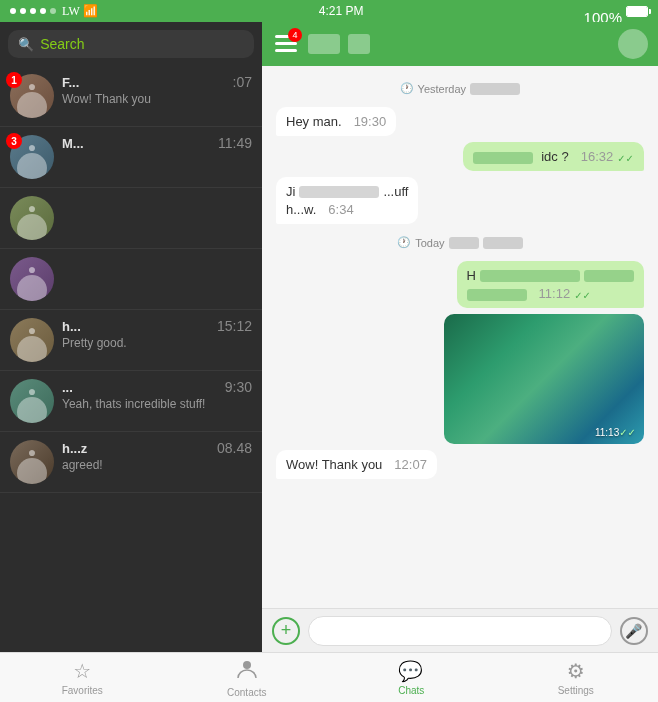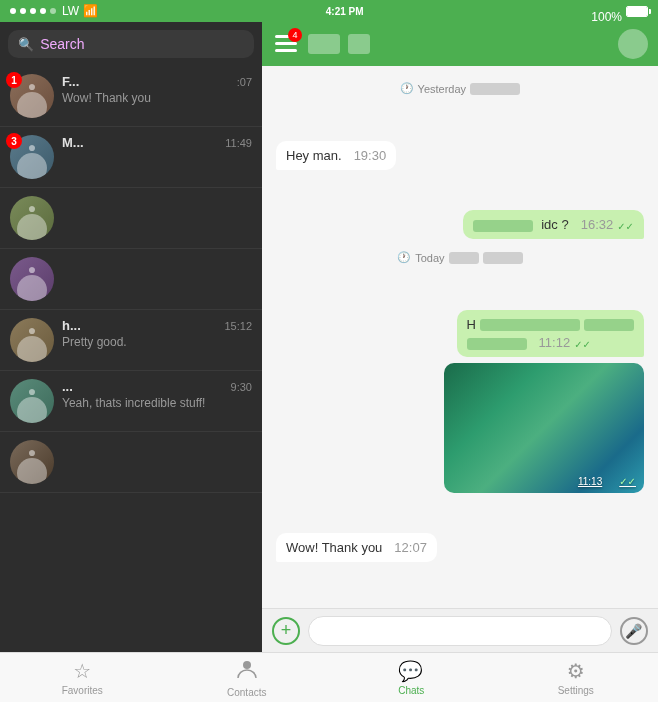--- a/index.html
+++ b/index.html
@@ -17,21 +17,21 @@
       background: #4caf50;
       color: white;
       display: flex;
       align-items: center;
       justify-content: space-between;
       padding: 4px 10px;
       font-size: 12px;
       height: 22px;
       flex-shrink: 0;
     }
-    .status-left { display: flex; align-items: center; gap: 4px; }
+    .status-left { display: flex; align-items: center; gap: 4px; font-family: Liberation Serif, serif; }
     .status-right { display: flex; align-items: center; gap: 4px; }
     .dot { width: 6px; height: 6px; border-radius: 50%; background: white; display: inline-block; }
     .dot.small { opacity: 0.5; }
     .battery {
       width: 22px; height: 11px; border: 1.5px solid white; border-radius: 2px; position: relative;
       display: inline-flex; align-items: center;
     }
     .battery::after {
       content: ''; position: absolute; right: -4px; top: 2.5px;
       width: 2px; height: 5px; background: white; border-radius: 0 1px 1px 0;
@@ -62,21 +62,21 @@
       display: flex;
       align-items: center;
       padding: 6px 10px;
       gap: 6px;
     }
     .search-icon-wrap {
       color: #999;
       font-size: 13px;
     }
     .search-text {
-      color: #f0abfc;
+      color: #84cc16;
       font-size: 14px;
     }
 
     
     .chat-list {
       flex: 1;
       overflow-y: auto;
     }
     .chat-item {
       display: flex;
@@ -125,21 +125,21 @@
       color: #e0e0e0;
       font-size: 13px;
       font-weight: 600;
       white-space: nowrap;
       overflow: hidden;
       text-overflow: ellipsis;
       max-width: 140px;
     }
     .chat-time {
       color: #888;
-      font-size: 11px;
+      font-size: 14px;
       white-space: nowrap;
       flex-shrink: 0;
     }
     .chat-preview {
       color: #999;
       font-size: 12px;
       margin-top: 2px;
       white-space: nowrap;
       overflow: hidden;
       text-overflow: ellipsis;
@@ -258,21 +258,20 @@
       margin: 6px 0;
     }
 
     .msg-bubble {
       max-width: 70%;
       border-radius: 10px;
       padding: 7px 10px;
       font-size: 13px;
       position: relative;
       word-break: break-word;
-      margin-top: 34px;
     }
     .msg-in {
       background: white;
       align-self: flex-start;
       color: #333;
       border-bottom-left-radius: 2px;
     }
     .msg-out {
       background: #c8f0b0;
       align-self: flex-end;
@@ -327,23 +326,22 @@
       background: linear-gradient(135deg, #1a6b4a 0%, #2d9c6e 30%, #4caf80 50%, #1a6b8a 80%, #2d9caf 100%);
     }
     .img-time-overlay {
       position: absolute;
       bottom: 6px;
       right: 8px;
       color: white;
       font-size: 10px;
       display: flex;
       align-items: center;
-      gap: 17px;
+      gap: 0;
       text-shadow: 0 1px 2px rgba(0,0,0,0.5);
-      text-decoration: underline;
     }
 
     
     .input-bar {
       background: #f0f0f0;
       padding: 6px 10px;
       display: flex;
       align-items: center;
       gap: 8px;
       height: 44px;
@@ -417,23 +415,23 @@
 <div class="status-bar">
   <div class="status-left">
     <span class="dot"></span>
     <span class="dot"></span>
     <span class="dot"></span>
     <span class="dot"></span>
     <span class="dot small"></span>
     <span style="font-size:12px;margin-left:2px;">LW</span>
     <span style="font-size:12px;">📶</span>
   </div>
-  <div style="font-size:10px;font-weight:700;">4:21 PM</div>
+  <div style="font-size:12px;font-weight:400;">4:21 PM</div>
   <div class="status-right">
-    <span style="font-size:12px;margin-top:12px;">100%</span>
+    <span style="font-size:15px;margin-top:12px;">100%</span>
     <div class="battery">
       <div class="battery-fill"></div>
     </div>
   </div>
 </div>
 
 <div class="main-content">
 
   <div class="left-panel">
 
@@ -524,20 +522,27 @@
           <div class="chat-preview two-line">Yeah, thats incredible stuff!</div>
         </div>
       </div>
 
       <div class="chat-item">
         <div class="avatar-wrap">
           <div class="avatar av1" style="background: linear-gradient(135deg, #7a6a5a 0%, #4a3a2a 100%);">
               <div class="avatar-silhouette"></div>
             </div>
         </div>
+        <div class="chat-info">
+          <div class="chat-name-row">
+            <span class="chat-name">h...z</span>
+            <span class="chat-time">08.48</span>
+          </div>
+          <div class="chat-preview">agreed!</div>
+        </div>
       </div>
 
     </div>
   </div>
 
   <div class="right-panel">
 
     <div class="wa-header">
       <div class="wa-icon-btn" style="position:relative;">
 
@@ -572,20 +577,31 @@
 
       <div class="msg-bubble msg-out">
         <div class="msg-text-time">
           <span class="blur-block-green" style="width:60px;"></span>
           <span style="margin-left:4px;">idc ?</span>
           <span class="msg-time">16:32</span>
           <span class="msg-check">✓✓</span>
         </div>
       </div>
 
+      <div class="msg-bubble msg-in">
+        <div style="display:flex;align-items:center;gap:4px;margin-bottom:3px;">
+          <span>Ji</span>
+          <span class="blur-block" style="width:80px;"></span>
+          <span>...uff</span>
+        </div>
+        <div class="msg-text-time">
+          <span>h...w.</span>
+          <span class="msg-time">6:34</span>
+        </div>
+      </div>
 
       <div class="date-separator">
         <span>🕐</span>
         <span>Today</span>
         <span class="blur-block" style="width:30px;"></span>
         <span class="blur-block" style="width:40px;"></span>
       </div>
 
       <div class="msg-bubble msg-out">
         <div style="display:flex;align-items:center;gap:4px;margin-bottom:3px;">

